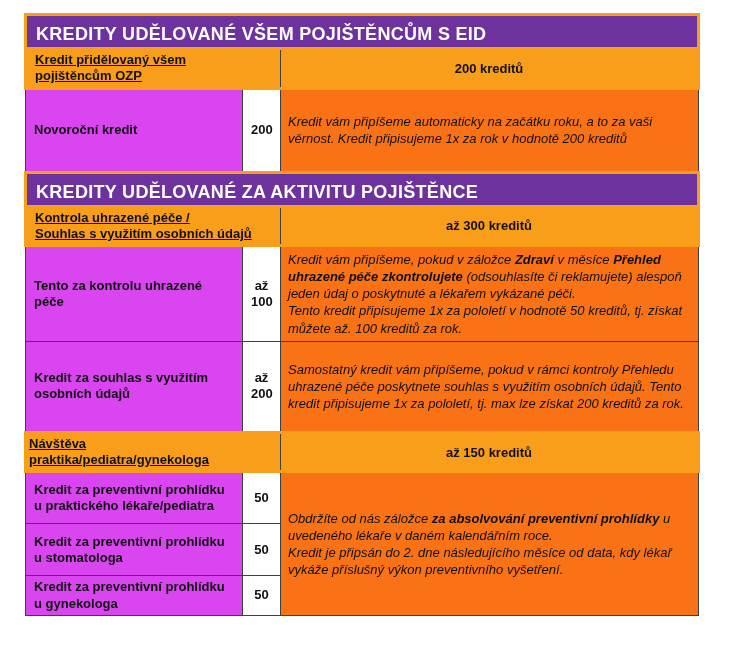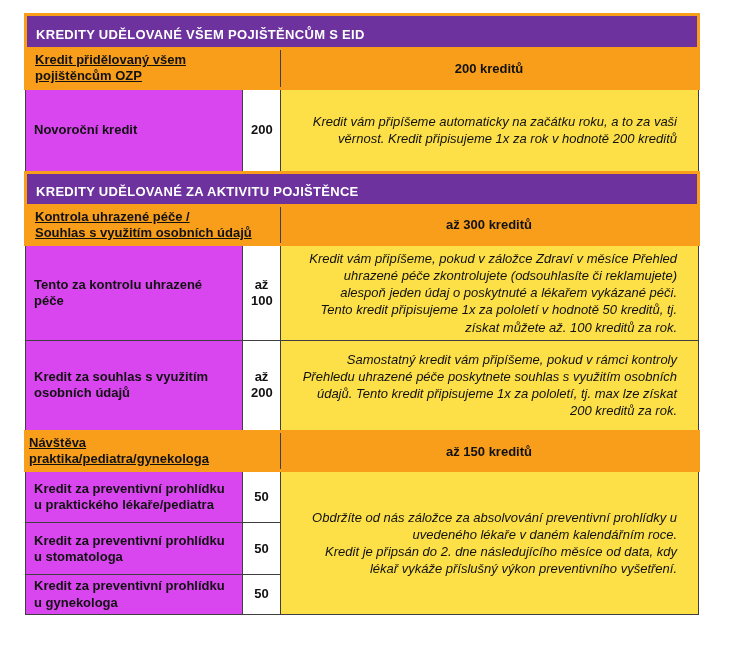--- a/index.html
+++ b/index.html
@@ -34,21 +34,21 @@
   td {
     vertical-align: middle;
     border: 1.5px solid var(--border-dark);
     overflow: hidden;
   }
   
   tr.section-header td {
     background: var(--purple);
     color: var(--header-text);
     font-weight: bold;
-    font-size: 13px;
+    font-size: 18px;
     letter-spacing: 0.3px;
     padding: 8px 2px 2px 9px;
     border: 3px solid var(--orange);
   }
   
   tr.subheader td {
     background: var(--orange);
     color: var(--body-text);
     font-weight: bold;
     border: 3px solid var(--orange);
@@ -78,27 +78,26 @@
   td.row-credit {
     font-weight: bold;
     text-align: center;
     white-space: pre-line;
     line-height: 1.25;
     background: #FFFFFF;
     padding: 2px 8px;
   }
   td.row-desc {
     font-style: italic;
-    padding: 4px 21px;
+    padding: 4px 7px;
     white-space: pre-line;
     line-height: 1.32;
-    background: #fde047;
-    text-align: right;
+    background: #f97316;
   }
-  td.row-desc .b { font-weight: normal; }
+  td.row-desc .b { font-weight: bold; }
 </style>
 </head>
 <body>
 
 <div class="page">
   <table class="credits">
     <colgroup>
       <col style="width:217px">
       <col style="width:38px">
       <col style="width:418px">

